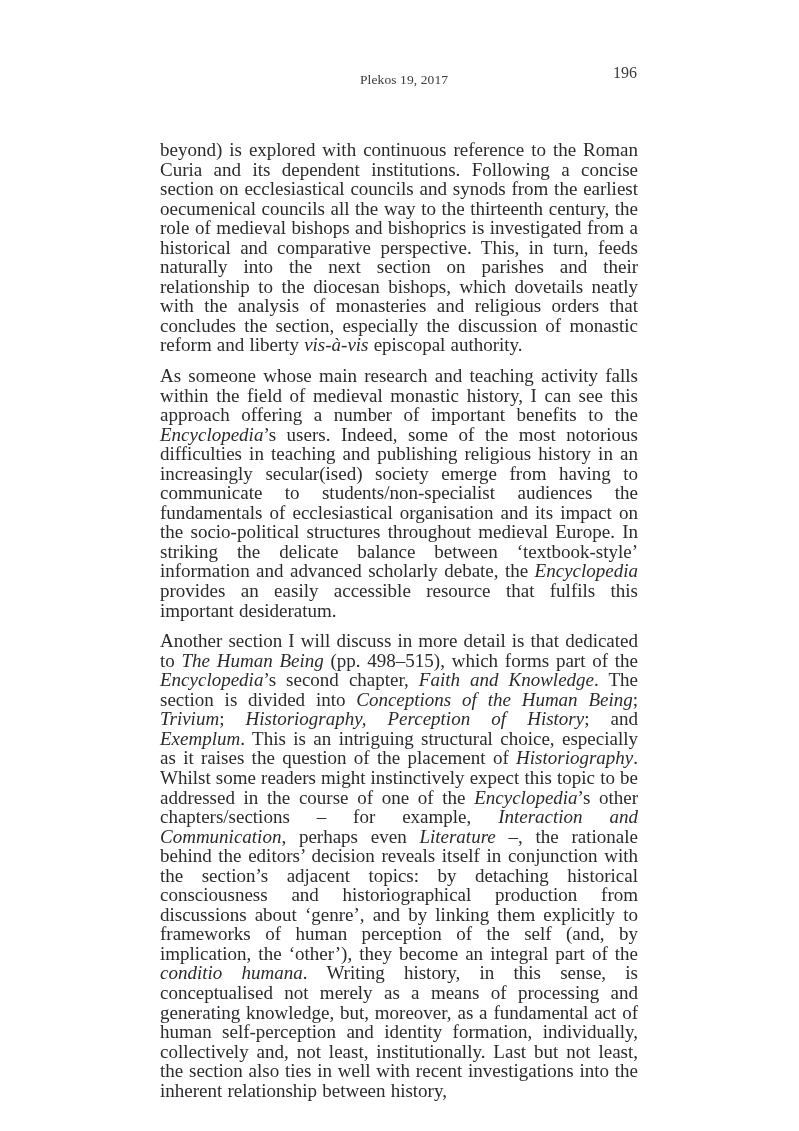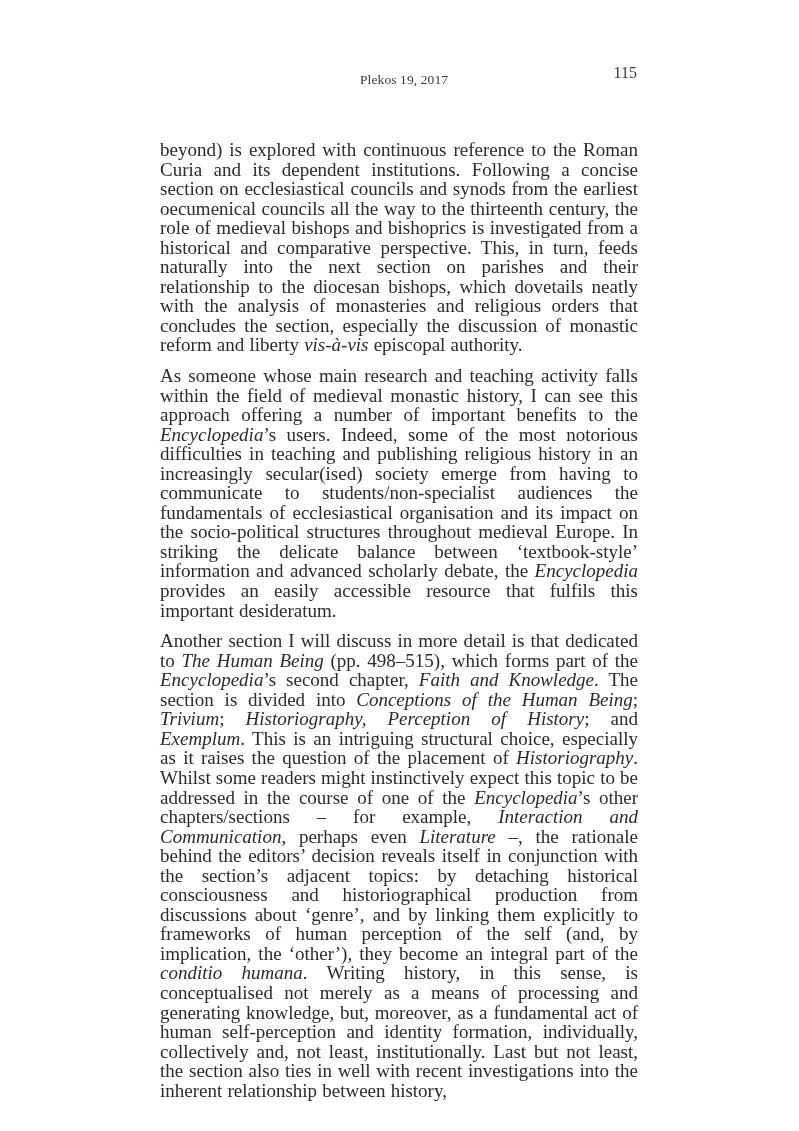--- a/index.html
+++ b/index.html
@@ -62,21 +62,21 @@
     font-style: italic;
   }
 </style>
 </head>
 <body>
 
 <div class="page">
 
   <div class="running-head">
     <span class="journal">Plekos 19, 2017</span>
-    <span class="folio">115</span>
+    <span class="folio">196</span>
   </div>
 
   <div class="body-text" id="body-text">
       <p><span>beyond) is explored with continuous reference to the Roman Curia and its dependent institutions. Following a concise section on ecclesiastical councils and synods from the earliest oecumenical councils all the way to the thirteenth century, the role of medieval bishops and bishoprics is investigated from a historical and comparative perspective. This, in turn, feeds naturally into the next section on parishes and their relationship to the diocesan bishops, which dovetails neatly with the analysis of monasteries and religious orders that concludes the section, especially the discussion of monastic reform and liberty </span><i>vis-à-vis</i><span> episcopal authority.</span></p>
       <p><span>As someone whose main research and teaching activity falls within the field of medieval monastic history, I can see this approach offering a number of important benefits to the </span><i>Encyclopedia</i><span>’s users. Indeed, some of the most notorious difficulties in teaching and publishing religious history in an increasingly secular(ised) society emerge from having to communicate to students/non-specialist audiences the fundamentals of ecclesiastical organisation and its impact on the socio-political structures throughout medieval Europe. In striking the delicate balance between ‘textbook-style’ information and advanced scholarly debate, the </span><i>Encyclopedia</i><span> provides an easily accessible resource that fulfils this important desideratum.</span></p>
       <p><span>Another section I will discuss in more detail is that dedicated to </span><i>The Human Being</i><span> (pp. 498–515), which forms part of the </span><i>Encyclopedia</i><span>’s second chapter, </span><i>Faith and Knowledge</i><span>. The section is divided into </span><i>Conceptions of the Human Being</i><span>; </span><i>Trivium</i><span>; </span><i>Historiography, Perception of History</i><span>; and </span><i>Exemplum</i><span>. This is an intriguing structural choice, especially as it raises the question of the placement of </span><i>Historiography</i><span>. Whilst some readers might instinctively expect this topic to be addressed in the course of one of the </span><i>Encyclopedia</i><span>’s other chapters/sections – for example, </span><i>Interaction and Communication</i><span>, perhaps even </span><i>Literature</i><span> –, the rationale behind the editors’ decision reveals itself in conjunction with the section’s adjacent topics: by detaching historical consciousness and historiographical production from discussions about ‘genre’, and by linking them explicitly to frameworks of human perception of the self (and, by implication, the ‘other’), they become an integral part of the </span><i>conditio humana</i><span>. Writing history, in this sense, is conceptualised not merely as a means of processing and generating knowledge, but, moreover, as a fundamental act of human self-perception and identity formation, individually, collectively and, not least, institutionally. Last but not least, the section also ties in well with recent investigations into the inherent relationship between history,</span></p>
     </div>
 
 </div>
 

